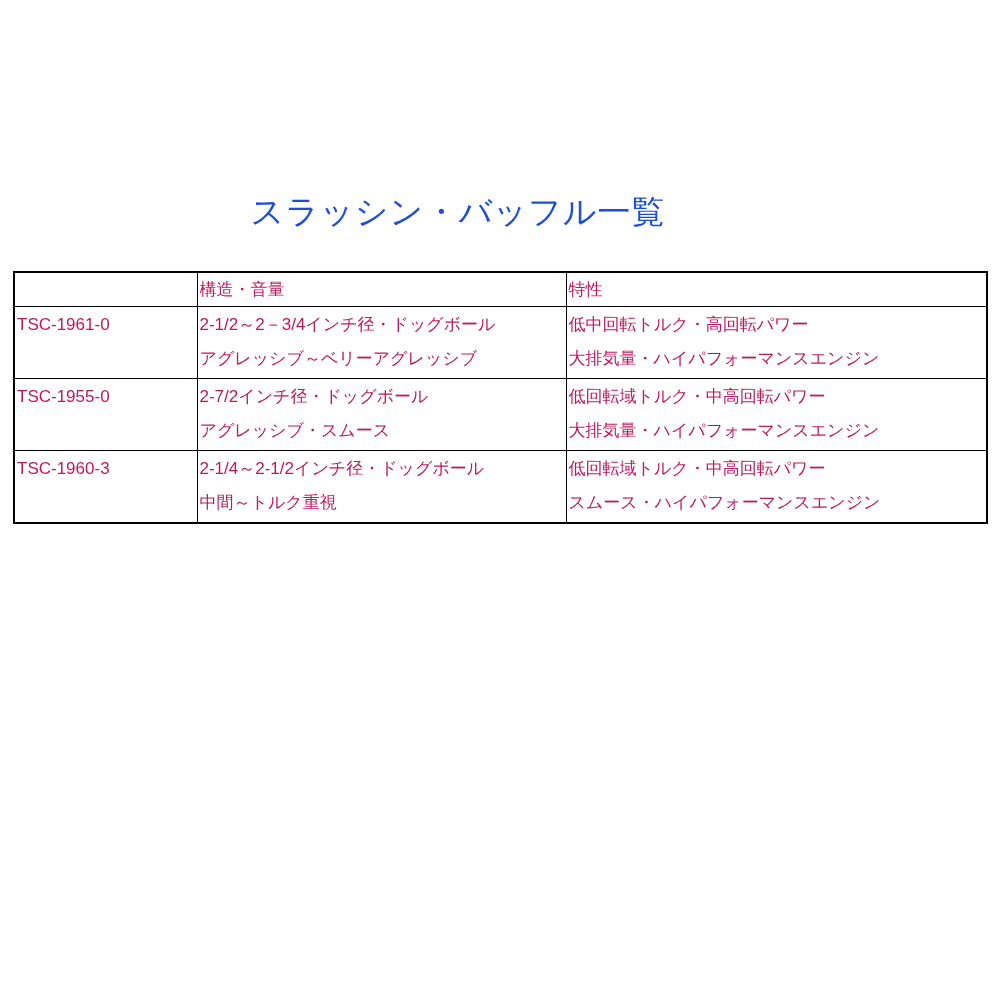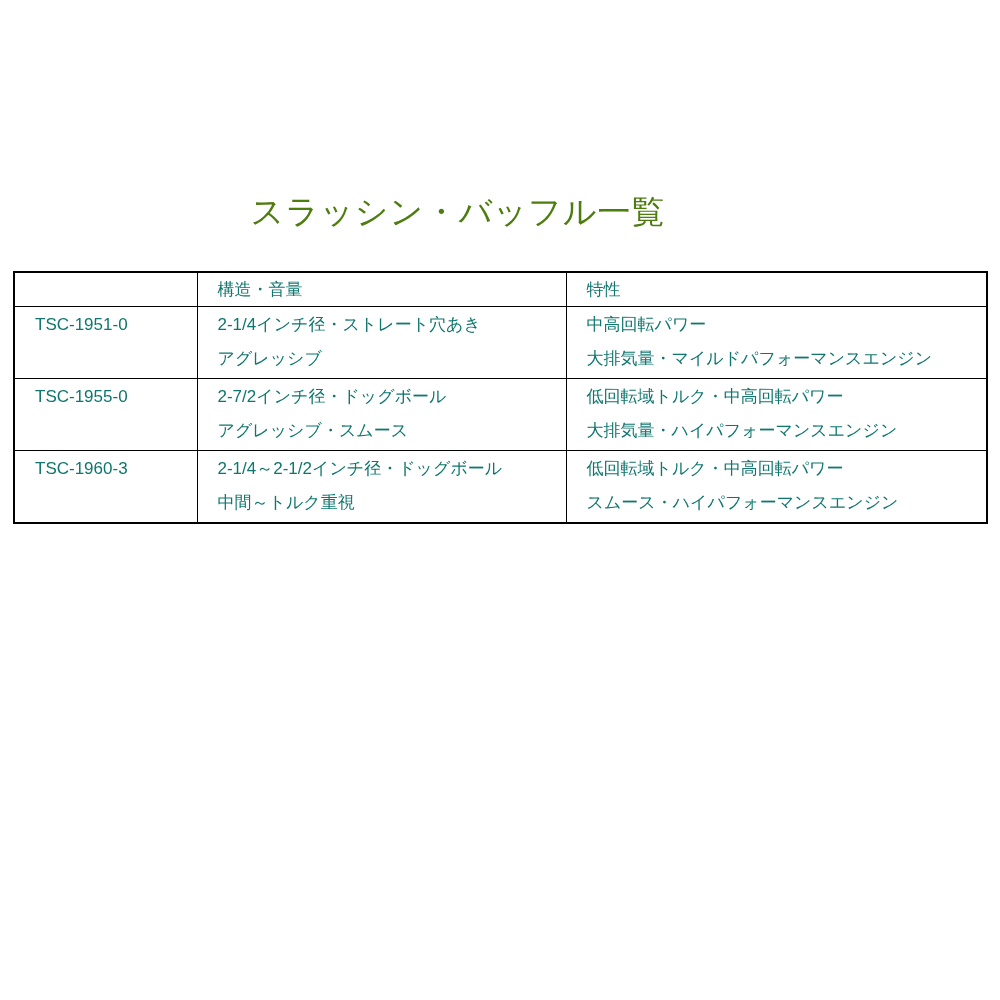--- a/index.html
+++ b/index.html
@@ -18,44 +18,44 @@
   .page-title {
     position: absolute;
     top: 190px;
     left: 0;
     width: 916px;
     text-align: center;
     font-size: 33px;
     font-weight: 400;
     letter-spacing: 1px;
     margin: 0;
-    color: #4d7c0f;
+    color: #1d4ed8;
   }
   table.baffle-table {
     position: absolute;
     top: 271px;
     left: 13px;
     width: 973px;
     border-collapse: collapse;
     table-layout: fixed;
     border: 2px solid #000000;
     background: #ffffff;
   }
   table.baffle-table col.c1 { width: 183px; }
   table.baffle-table col.c2 { width: 369px; }
   table.baffle-table col.c3 { width: 421px; }
   table.baffle-table th,
   table.baffle-table td {
     border: 1px solid #000000;
-    padding: 0 20px;
+    padding: 0 2px;
     font-size: 17px;
     font-weight: 400;
     text-align: left;
     vertical-align: top;
-    color: #0f766e;
+    color: #be185d;
     overflow: hidden;
   }
   table.baffle-table thead th {
     height: 33px;
     line-height: 33px;
     white-space: nowrap;
   }
   table.baffle-table tbody td {
     height: 70px;
     padding-top: 1px;
@@ -80,29 +80,29 @@
   <thead>
     <tr>
       <th></th>
       <th>構造・音量</th>
       <th>特性</th>
     </tr>
   </thead>
   <tbody>
     <tr>
       <td>
-        <div class="cell-line">TSC-1951-0</div>
+        <div class="cell-line">TSC-1961-0</div>
       </td>
       <td>
-        <div class="cell-line">2-1/4インチ径・ストレート穴あき</div>
-        <div class="cell-line">アグレッシブ</div>
+        <div class="cell-line">2-1/2～2－3/4インチ径・ドッグボール</div>
+        <div class="cell-line">アグレッシブ～ベリーアグレッシブ</div>
       </td>
       <td>
-        <div class="cell-line">中高回転パワー</div>
-        <div class="cell-line">大排気量・マイルドパフォーマンスエンジン</div>
+        <div class="cell-line">低中回転トルク・高回転パワー</div>
+        <div class="cell-line">大排気量・ハイパフォーマンスエンジン</div>
       </td>
     </tr>
     <tr>
       <td>
         <div class="cell-line">TSC-1955-0</div>
       </td>
       <td>
         <div class="cell-line">2-7/2インチ径・ドッグボール</div>
         <div class="cell-line">アグレッシブ・スムース</div>
       </td>

